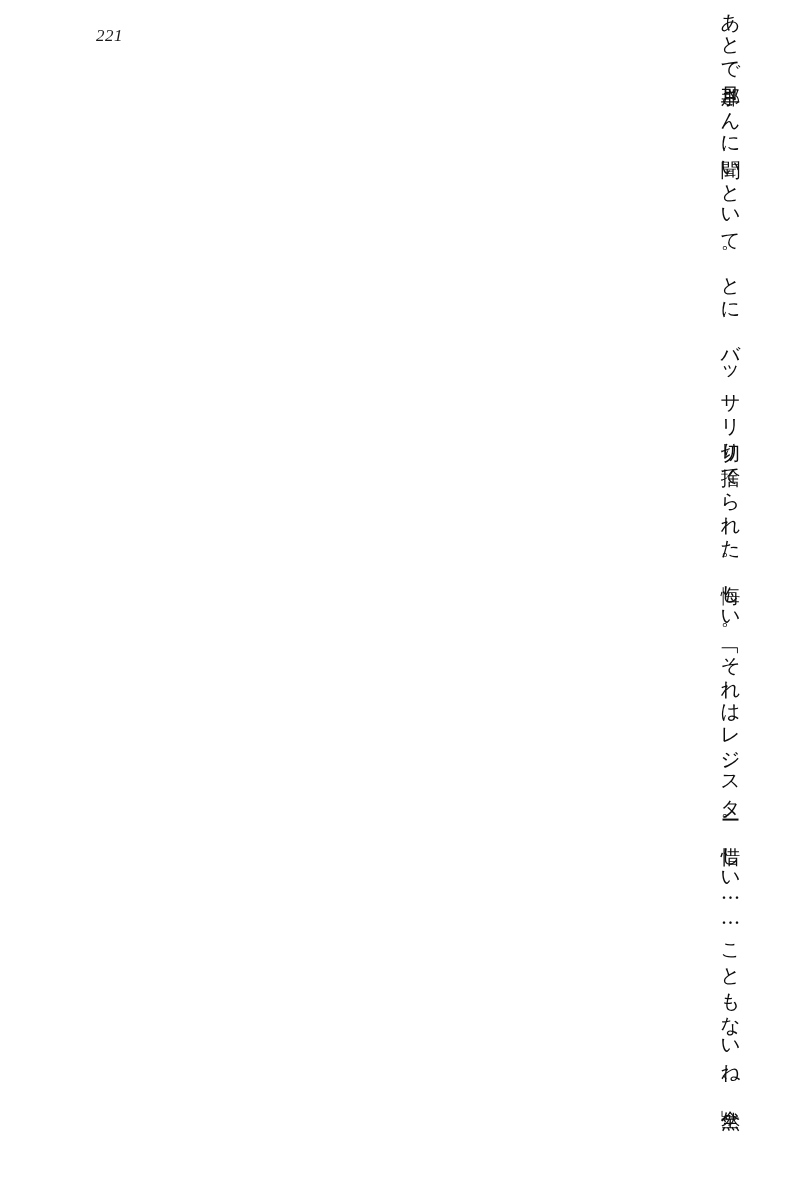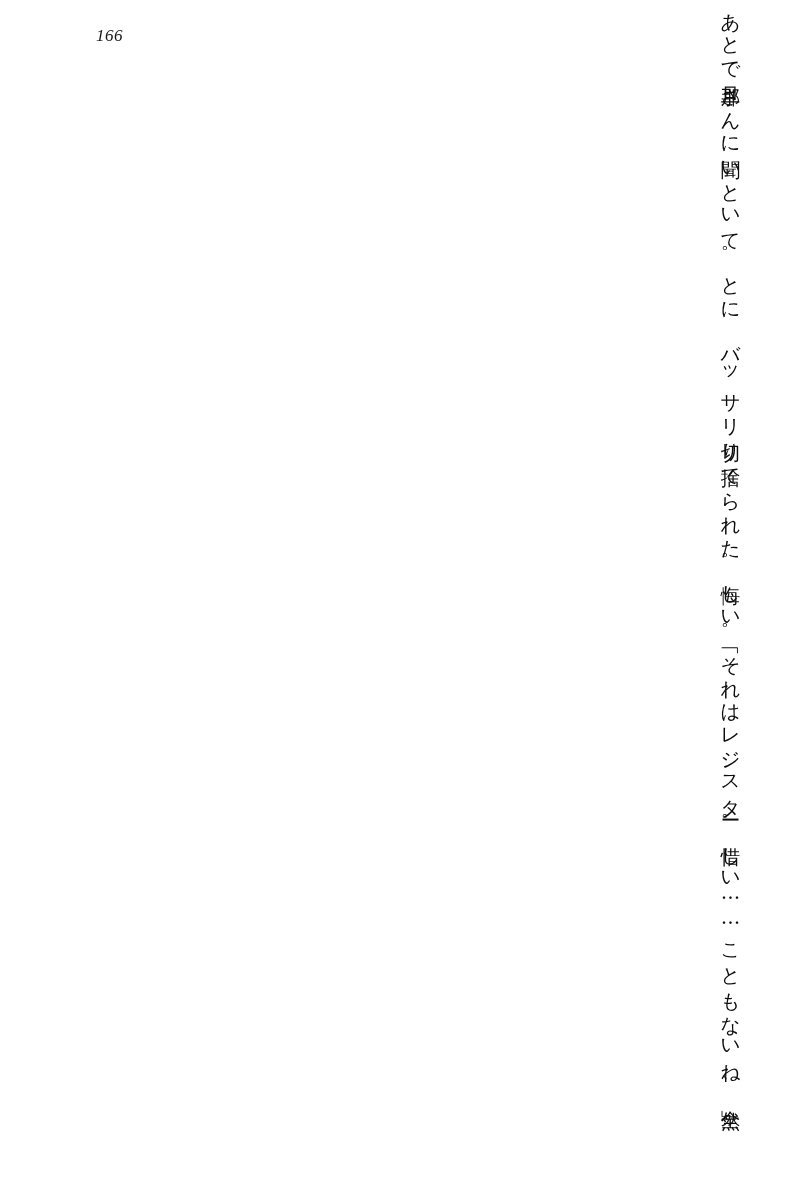--- a/index.html
+++ b/index.html
@@ -52,19 +52,19 @@
     height: 1000px;
   }
   .line.indent {
     padding-top: 20px;
   }
 </style>
 </head>
 <body>
 
 <div class="page">
-  <div class="page-number">166</div>
+  <div class="page-number">221</div>
   <div class="vtext">
       <div class="line">「それはレジスター。惜しい……こともないね、全然」</div>
       <div class="line indent">バッサリ切り捨てられた。悔しい。</div>
       <div class="line">「ウィンスタっていうのは、SNSの……まあ、あとで旦那さんに聞いといて。とに</div>
     </div>
 </div>
 
 </body></html>

